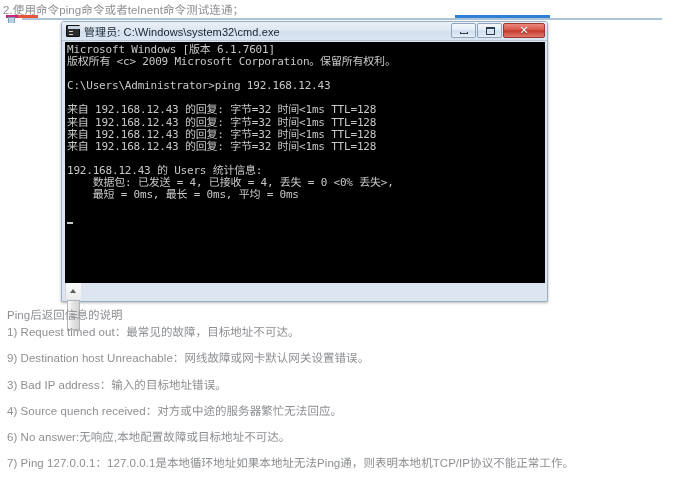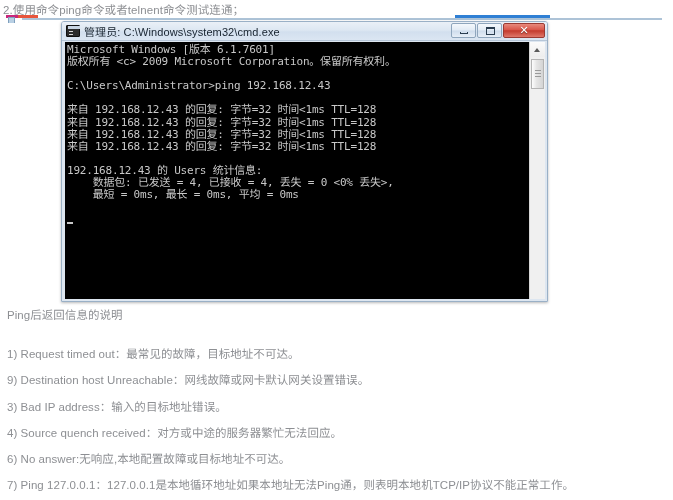--- a/index.html
+++ b/index.html
@@ -172,20 +172,21 @@
   }
 
   
   .console-body {
     position: relative;
     height: 260px;
     display: flex;
     background: #dde6f0;
     padding: 1px 2px 2px 3px;
     box-sizing: border-box;
+    flex-direction: column;
   }
   .console-screen {
     flex: 1 1 auto;
     background: #000000;
     overflow: hidden;
     position: relative;
     padding: 2px 0 0 2px;
     box-sizing: border-box;
   }
   .console-line {
@@ -259,21 +260,21 @@
   }
   .explain-line {
     font-size: 11.5px;
     color: #8d8f93;
     line-height: 14px;
     margin-bottom: 12.3px;
     white-space: nowrap;
     letter-spacing: 0.05px;
     font-family: "Liberation Sans", "DejaVu Sans", sans-serif;
   }
-  .explain-line.title { margin-bottom: 25px; }
+  .explain-line.title { margin-bottom: 3px; }
 </style>
 </head>
 <body>
 
 <div class="doc-heading">2.使用命令ping命令或者telnent命令测试连通；</div>
 
 <div class="ruler-strip">
   <div class="ruler-chip c1"></div>
   <div class="ruler-chip c2"></div>
   <div class="ruler-chip c3"></div>

